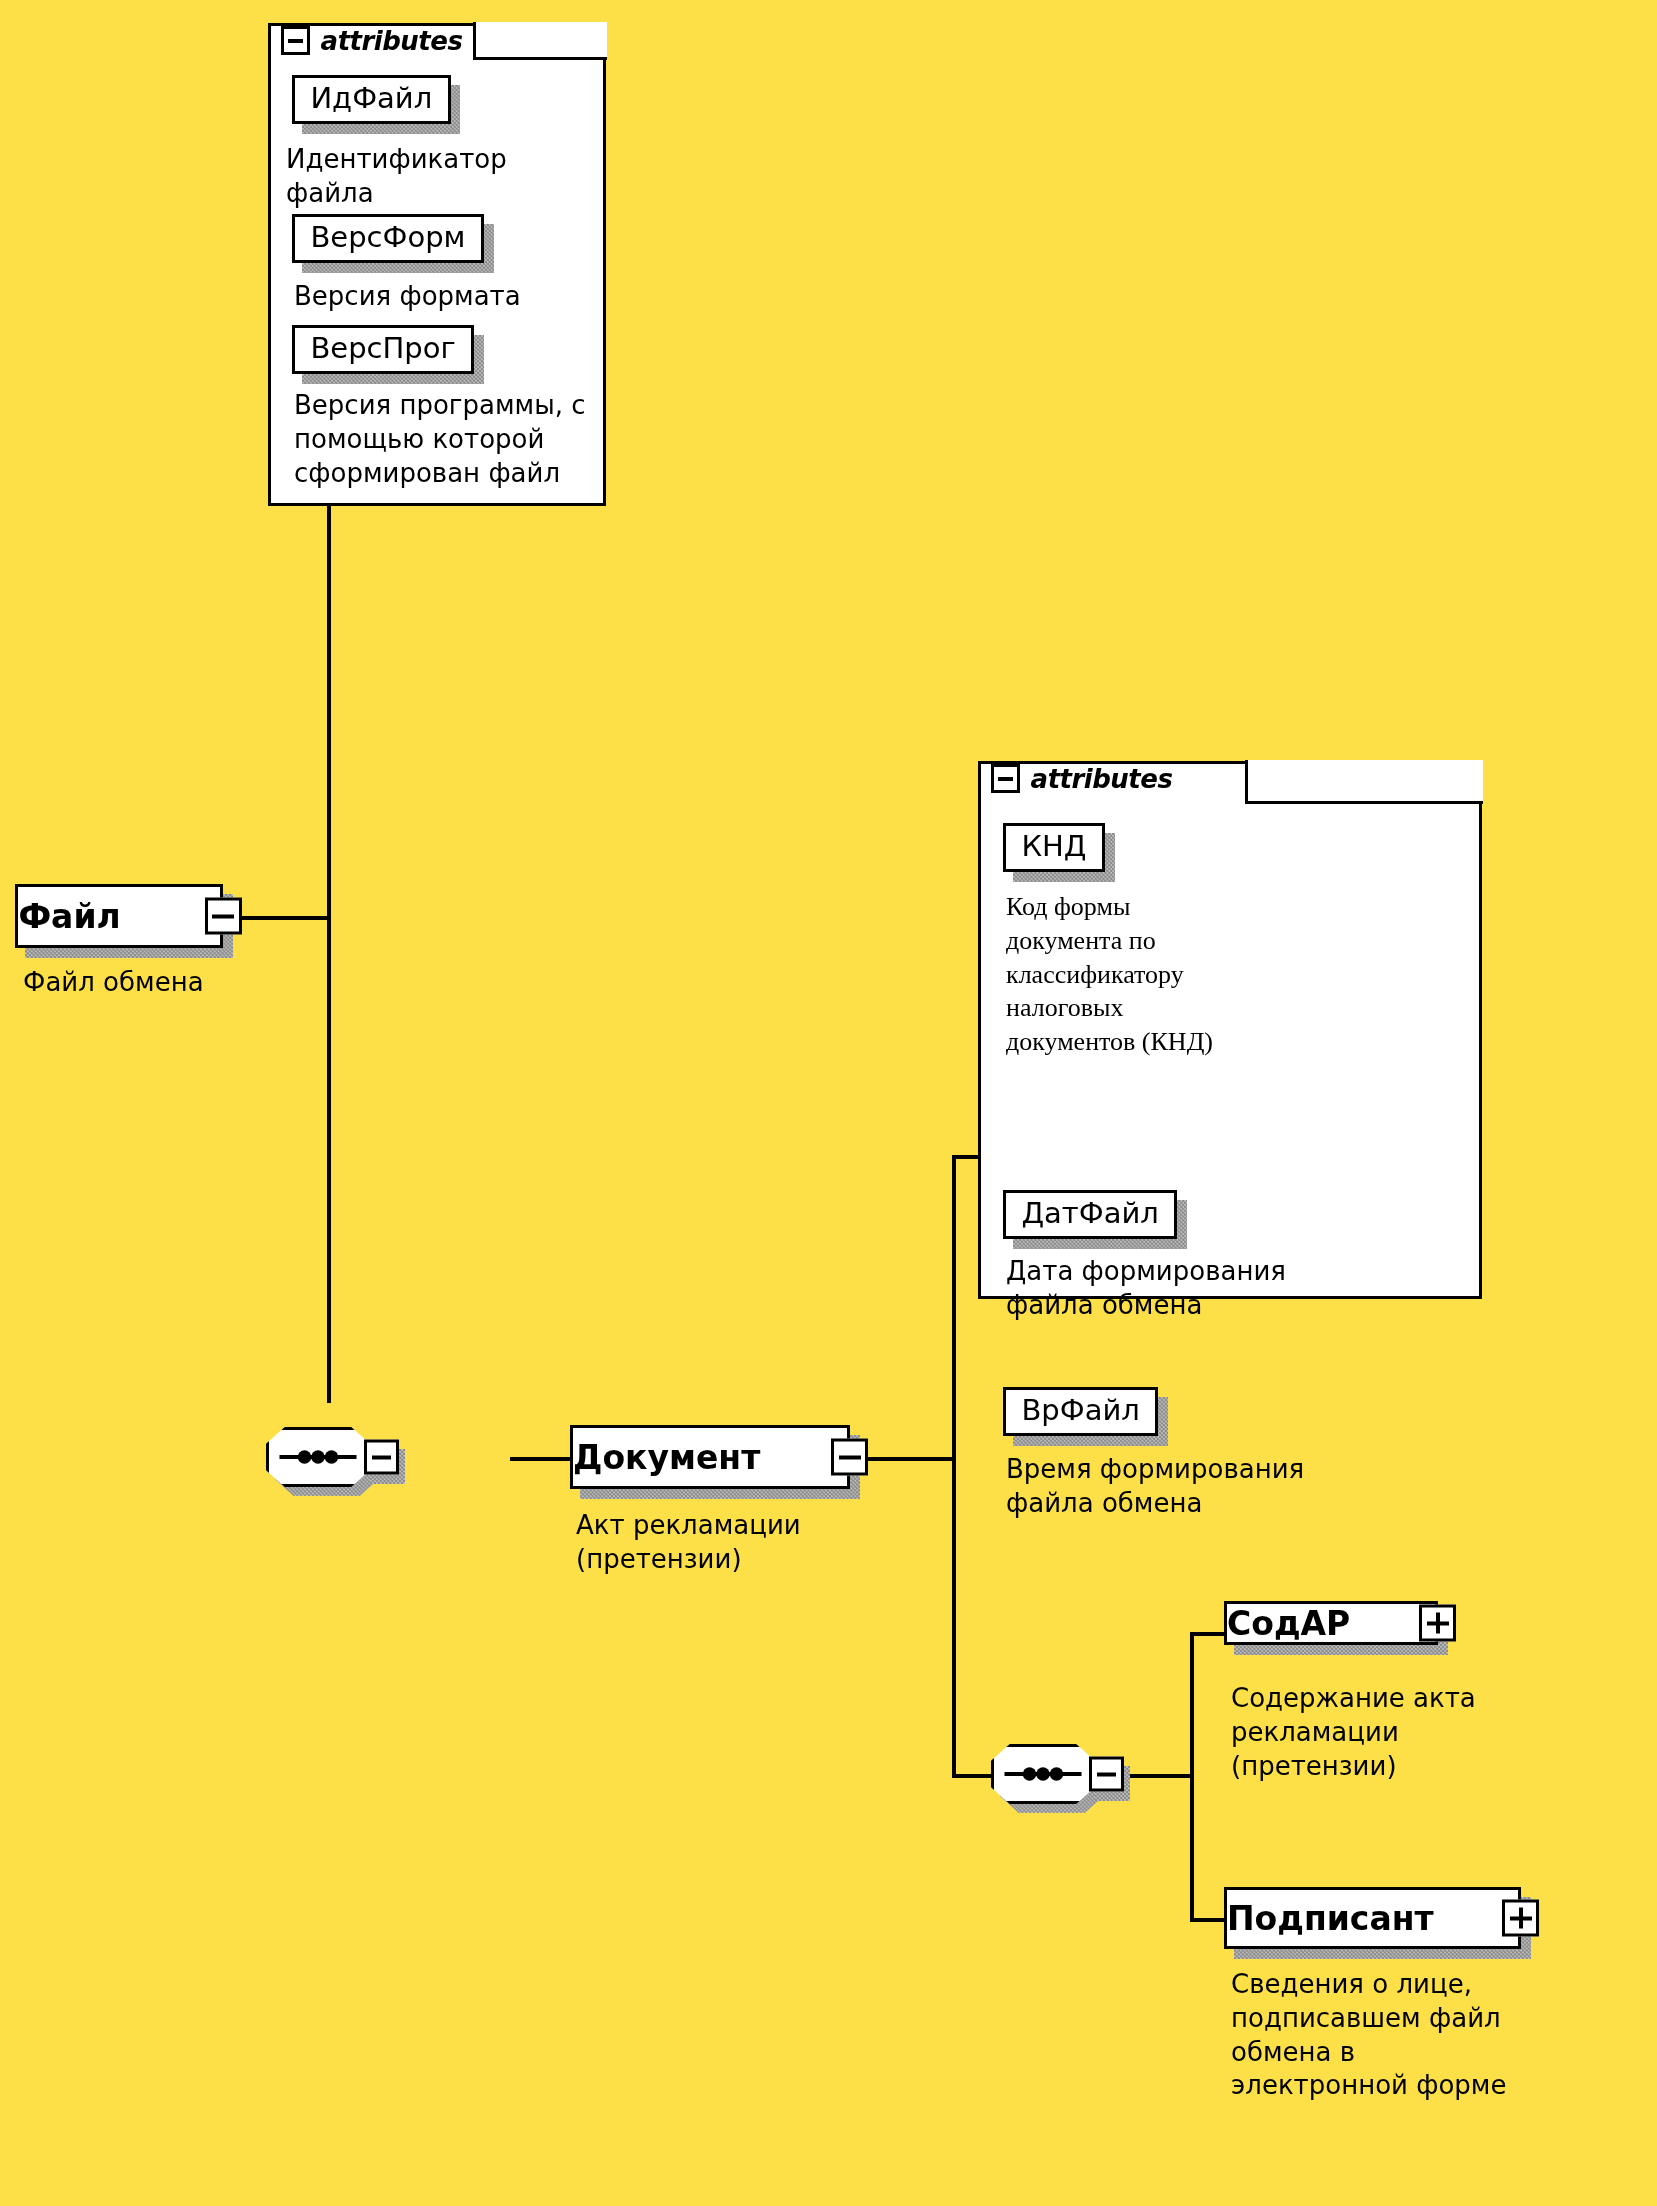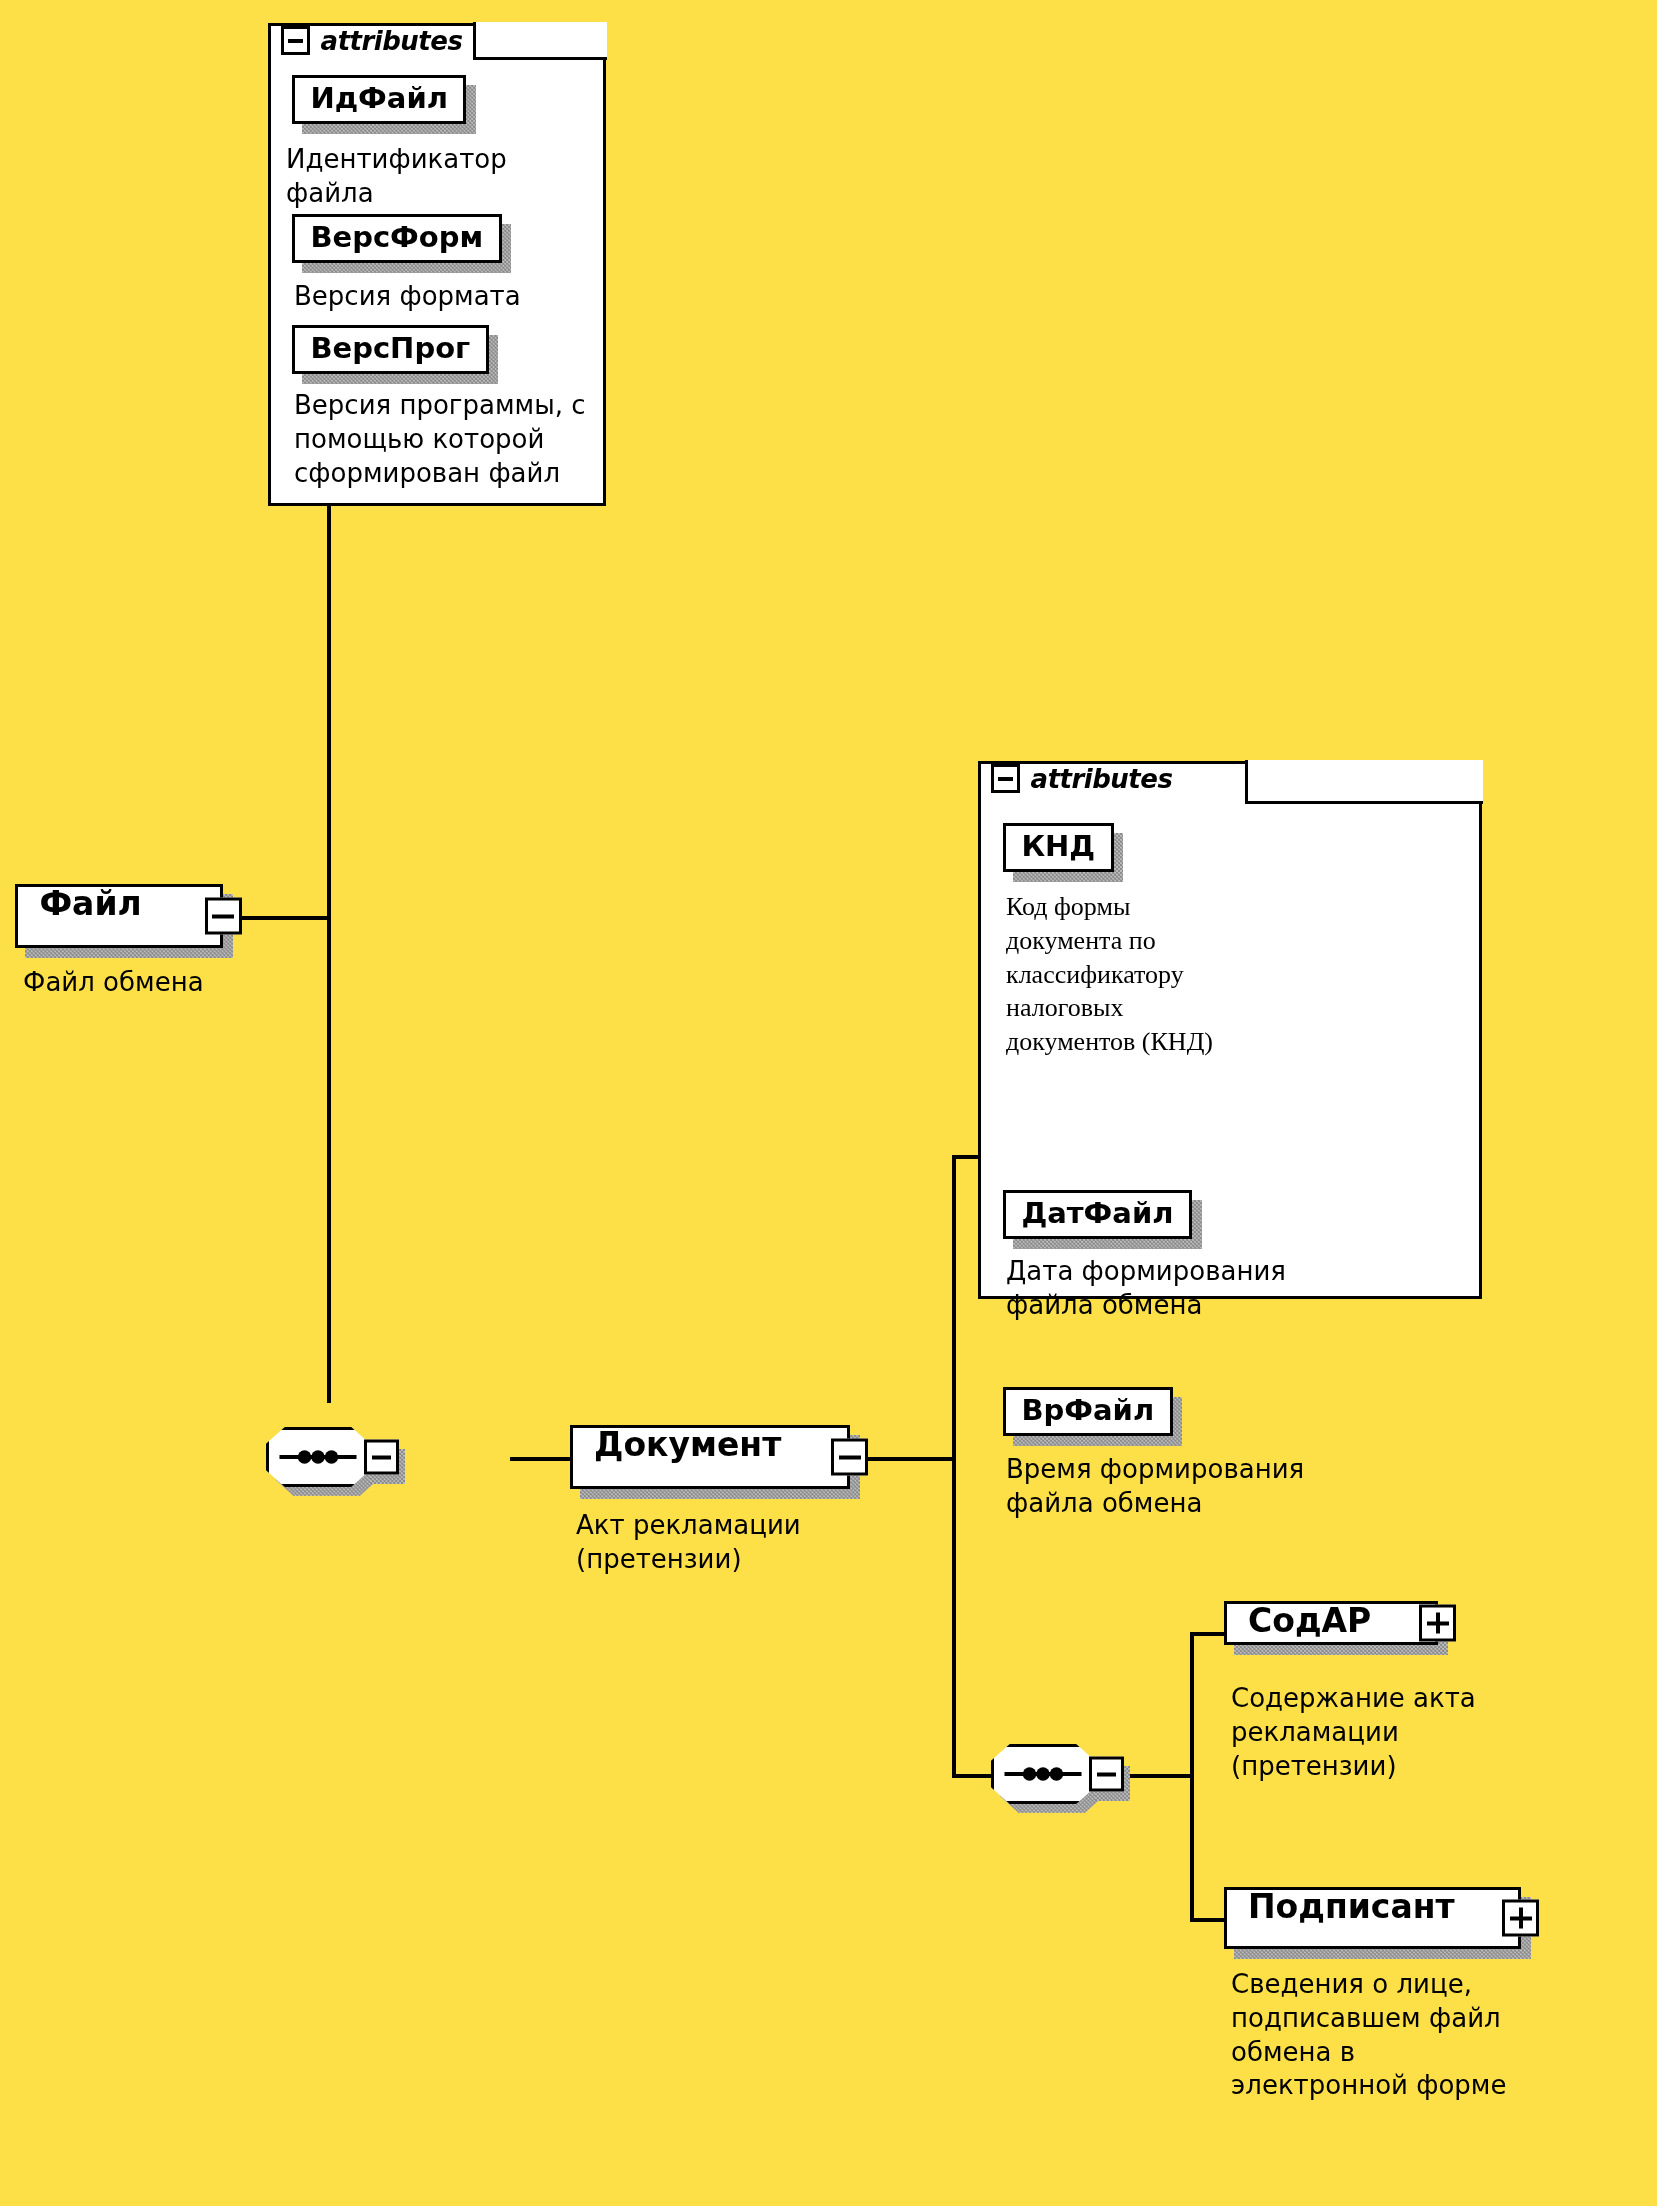--- a/index.html
+++ b/index.html
@@ -79,21 +79,21 @@
   
   .chip-wrap {
     position: absolute;
   }
   .chip {
     position: relative;
     display: inline-block;
     border: 3.9px solid #000000;
     background: #ffffff;
     padding: 4.8px 15.4px 6.8px 15.4px;
-    font-weight: bold;
+    font-weight: normal;
     font-size: 29px;
     line-height: 1.08;
     color: #000000;
     white-space: nowrap;
     z-index: 2;
   }
   .chip-wrap .shadow {
     position: absolute;
     left: 9.7px;
     top: 9.7px;
@@ -133,24 +133,23 @@
       linear-gradient(45deg, #8a8a8a 25%, transparent 25%, transparent 75%, #8a8a8a 75%);
     background-size: 3.9px 3.9px;
     background-position: 0 0, 1.9px 1.9px;
     z-index: 1;
   }
   .node .nbody {
     position: relative;
     border: 3.9px solid #000000;
     background: #ffffff;
     display: flex;
-    align-items: flex-start;
+    align-items: center;
     height: 100%;
     box-sizing: border-box;
-    padding-left: 21px;
     padding-right: 0;
     z-index: 2;
   }
   .node .nlabel {
     font-weight: bold;
     font-size: 33px;
     line-height: 1;
     color: #000000;
     white-space: nowrap;
     padding-right: 17.4px;

